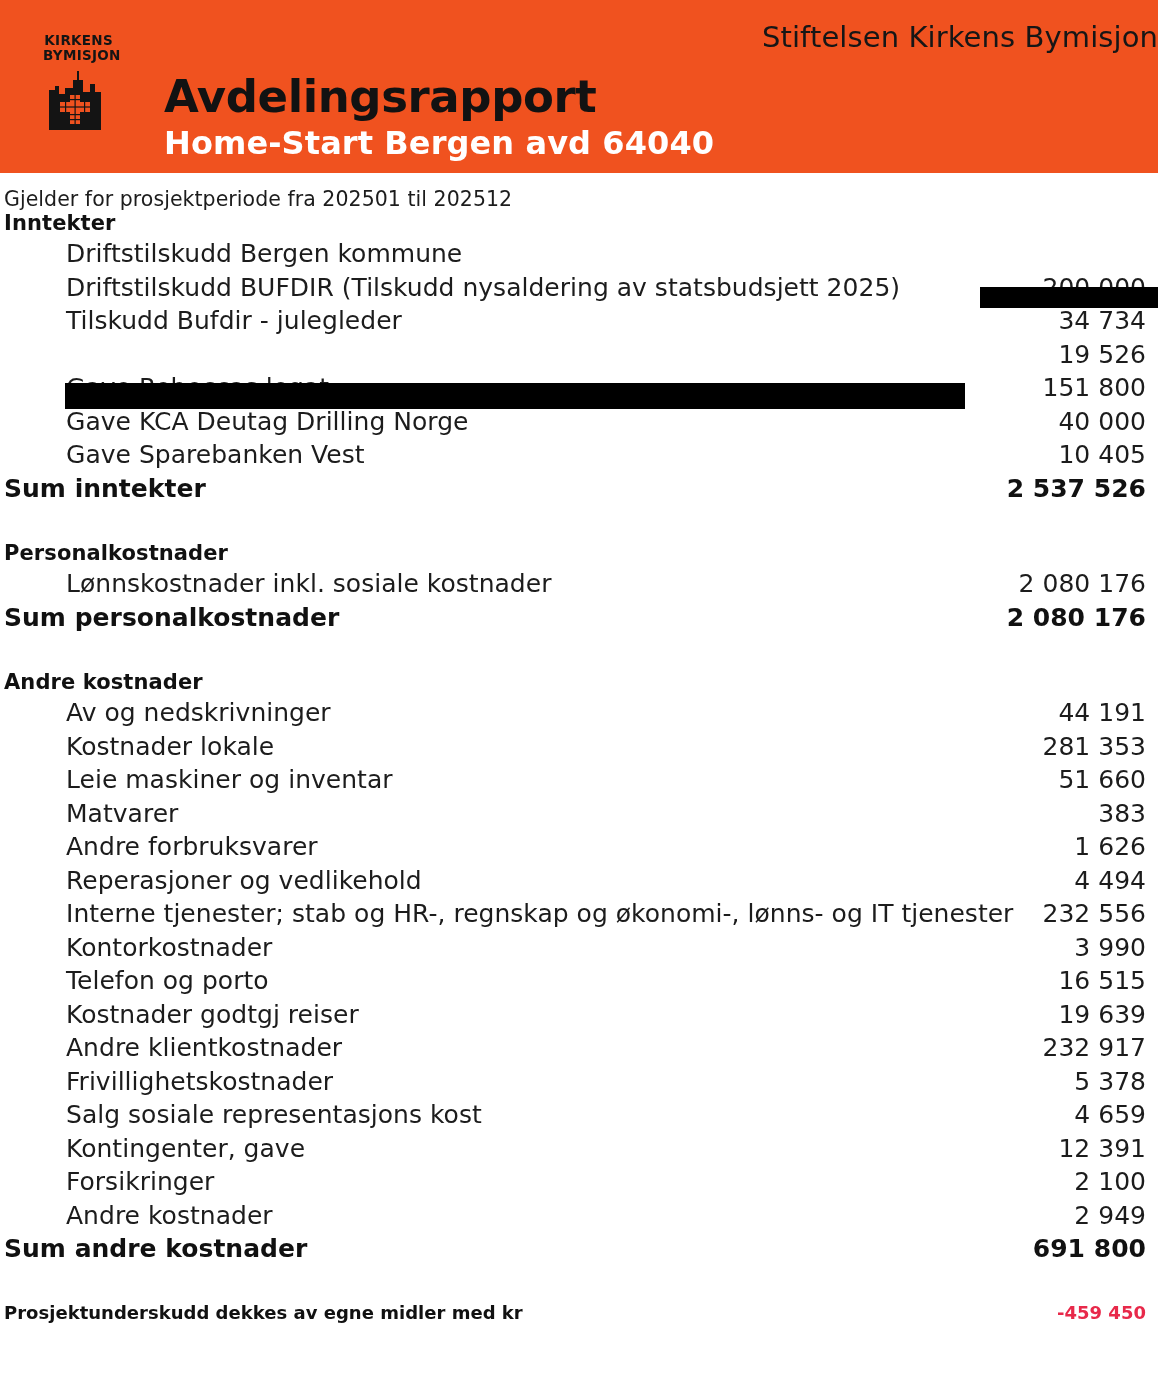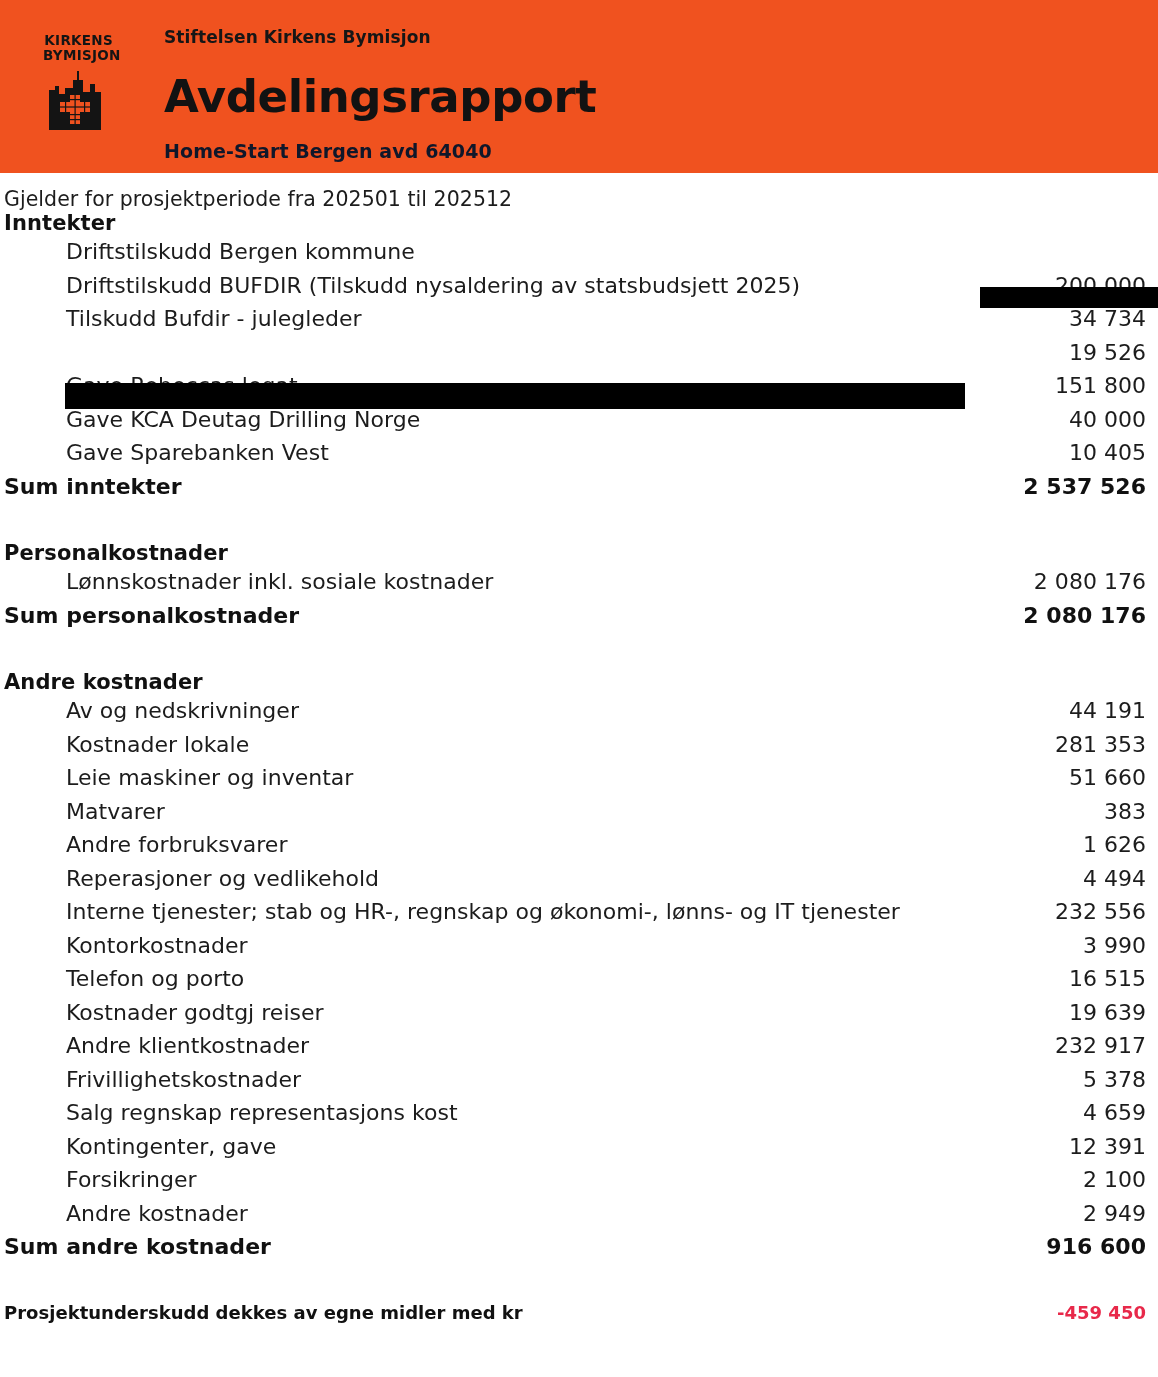--- a/index.html
+++ b/index.html
@@ -48,41 +48,42 @@
     height: 62px;
     position: relative;
   }
   .header-texts {
     position: absolute;
     left: 164px;
     top: 22px;
     right: 0;
   }
   .org-name {
-    font-size: 17px;
-    font-weight: 700;
+    font-size: 29px;
+    font-weight: 400;
     color: #161616;
     line-height: 30px;
     letter-spacing: 0.1px;
+    text-align: right;
   }
   .doc-title {
     font-size: 45px;
     font-weight: 700;
     color: #121212;
     line-height: 58px;
     letter-spacing: -0.4px;
     margin-top: 16px;
   }
   .doc-subtitle {
-    font-size: 19px;
-    font-weight: 700;
-    color: #0f172a;
+    font-size: 32px;
+    font-weight: 700;
+    color: #ffffff;
     line-height: 30px;
     letter-spacing: 0.1px;
-    margin-top: 10px;
+    margin-top: 2px;
   }
 
   
   .period {
     font-size: 20.5px;
     color: #1c1c1c;
     padding: 14px 0 0 4px;
     letter-spacing: 0.05px;
   }
 
@@ -100,21 +101,21 @@
   }
   .section-gap {
     height: 34px;
   }
 
   .row {
     display: flex;
     align-items: baseline;
     justify-content: space-between;
     height: 33.5px;
-    font-size: 22px;
+    font-size: 25px;
     color: #1c1c1c;
     letter-spacing: 0.02px;
   }
   .row .label {
     padding-left: 62px;
     white-space: nowrap;
   }
   .row .value {
     text-align: right;
     white-space: nowrap;
@@ -280,38 +281,38 @@
     </div>
     <div class="row">
       <span class="label">Andre klientkostnader</span>
       <span class="value">232 917</span>
     </div>
     <div class="row">
       <span class="label">Frivillighetskostnader</span>
       <span class="value">5 378</span>
     </div>
     <div class="row">
-      <span class="label">Salg regnskap representasjons kost</span>
+      <span class="label">Salg sosiale representasjons kost</span>
       <span class="value">4 659</span>
     </div>
     <div class="row">
       <span class="label">Kontingenter, gave</span>
       <span class="value">12 391</span>
     </div>
     <div class="row">
       <span class="label">Forsikringer</span>
       <span class="value">2 100</span>
     </div>
     <div class="row">
       <span class="label">Andre kostnader</span>
       <span class="value">2 949</span>
     </div>
     <div class="row total">
       <span class="label">Sum andre kostnader</span>
-      <span class="value">916 600</span>
+      <span class="value">691 800</span>
     </div>
     <div class="section-gap"></div>
     <div class="row total negative grand">
       <span class="label">Prosjektunderskudd dekkes av egne midler med kr</span>
       <span class="value">-459 450</span>
     </div>
   </div>
 
 <div class="redaction" id="redact-value-1"></div>
 <div class="redaction" id="redact-label-1"></div>

